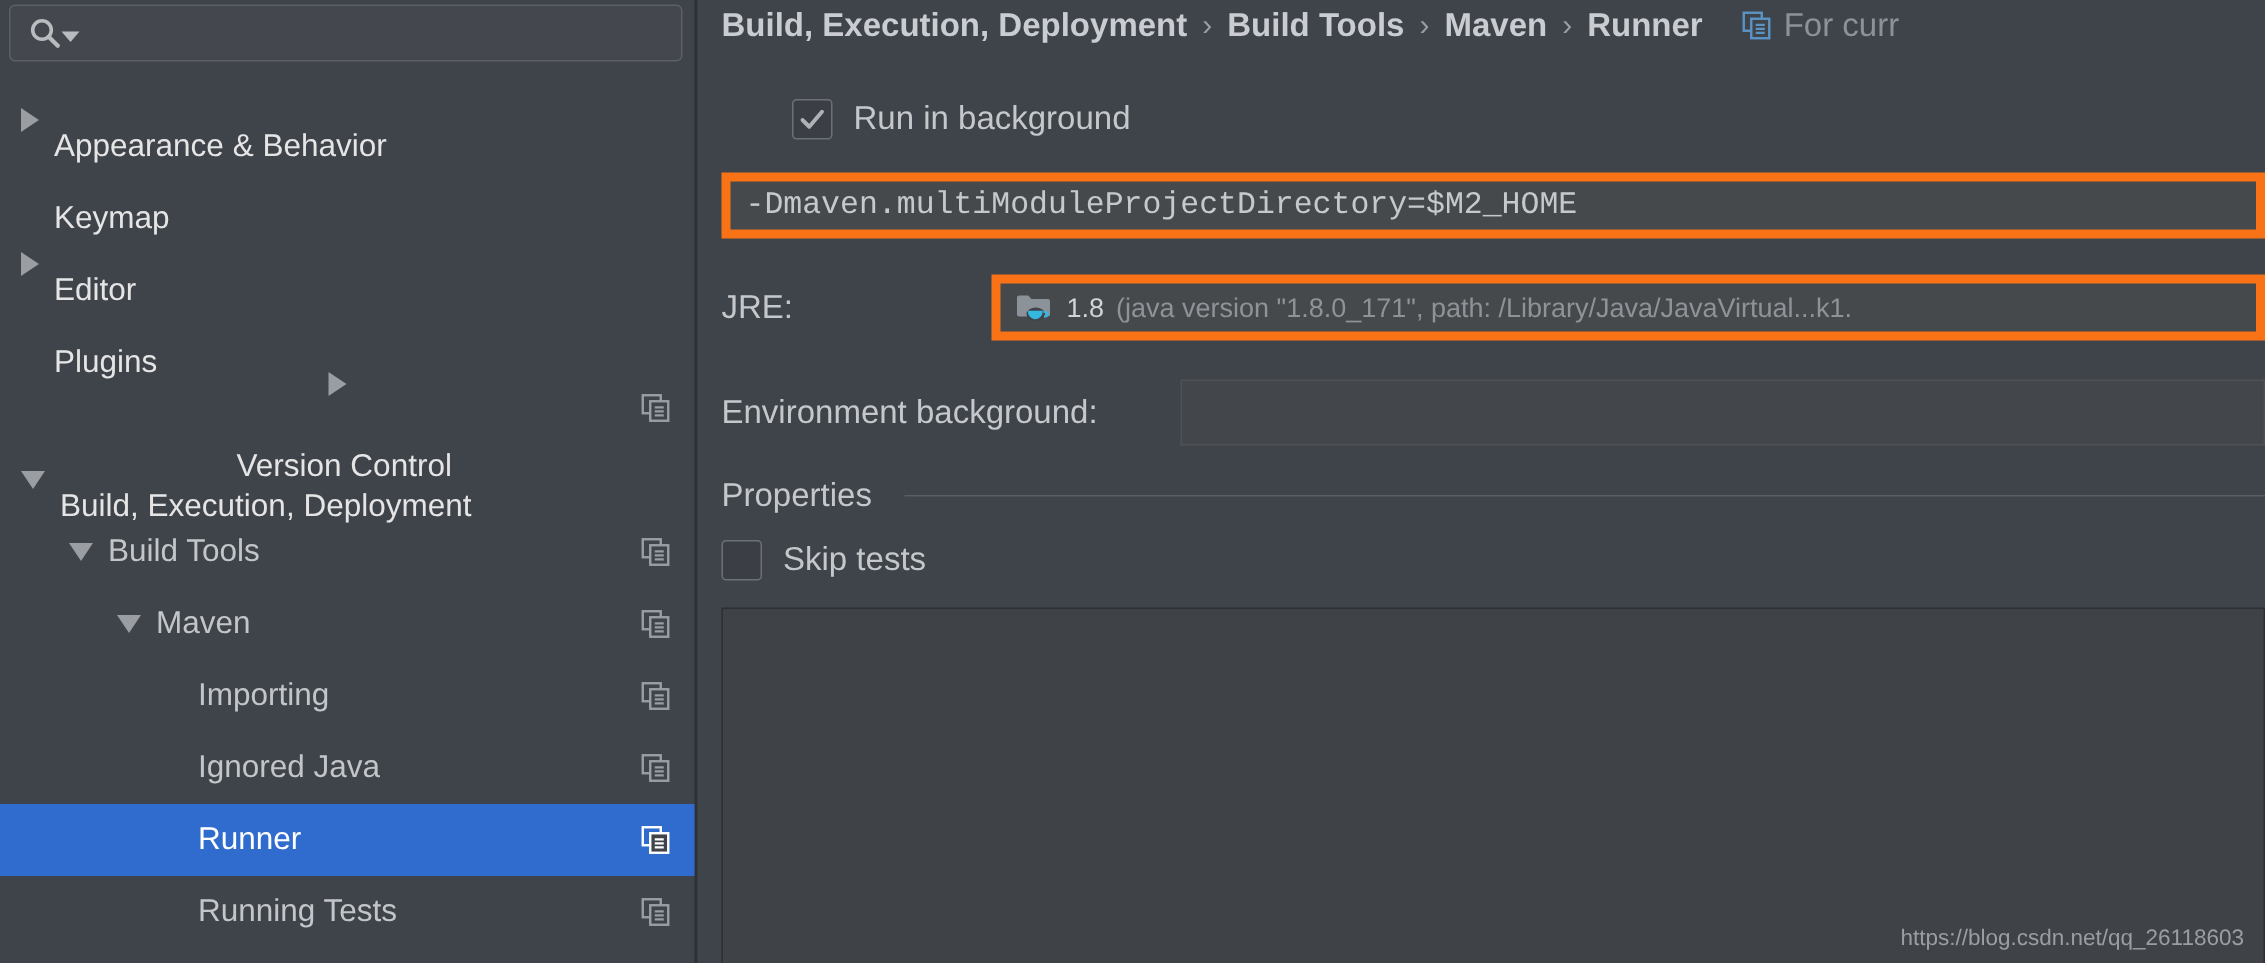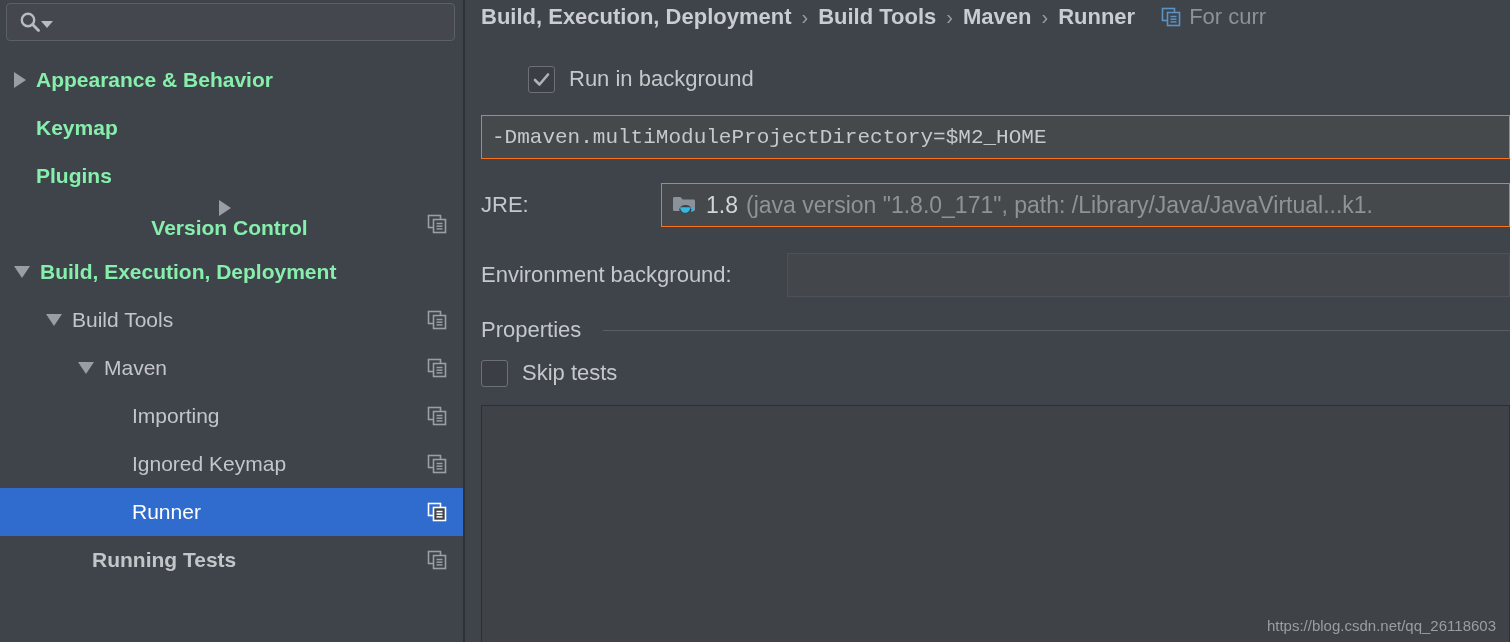--- a/index.html
+++ b/index.html
@@ -99,21 +99,21 @@
     border-right: 8px solid transparent;
     border-top: 12px solid #9a9ea3;
   }
   .arrow.none { width: 12px; height: 12px; }
   .tree-label {
     font-size: 21px;
     color: #c3c6c9;
     white-space: nowrap;
     margin-left: 10px;
   }
-  .tree-row.bold .tree-label { font-weight: bold; color: #86efac; }
+  .tree-row.bold .tree-label { font-weight: normal; color: #e5e5e5; margin-top: 35px; }
   .copy-icon {
     position: absolute;
     right: 16px;
     top: 50%;
     transform: translateY(-50%);
     width: 20px;
     height: 20px;
   }
 
   
@@ -184,37 +184,37 @@
   .field-label {
     font-size: 22px;
     color: #c5c8cb;
     width: 180px;
     flex: 0 0 180px;
   }
   .field-label.wide { width: 306px; flex: 0 0 306px; }
   .input {
     height: 44px;
     background: #45494c;
-    border: 1px solid #f97316;
+    border: 6px solid #f97316;
     box-sizing: border-box;
     display: flex;
     align-items: center;
     padding: 0 10px;
     color: #c6c9cc;
     overflow: hidden;
     white-space: nowrap;
   }
   .input.vm {
     flex: 1;
     font-family: "Liberation Mono", monospace;
     font-size: 21px;
   }
   .input.jre {
     flex: 1;
-    font-size: 23px;
+    font-size: 18px;
   }
   .input.env {
     flex: 1;
     background: #43474c;
     border: 1px solid #4e5257;
   }
   .jre-ver { color: #d2d5d8; margin-left: 8px; }
   .jre-detail { color: #8f9398; margin-left: 8px; }
 
   .section {
@@ -271,20 +271,24 @@
     <div class="tree">
         <div class="tree-row bold" style="padding-left: 14px;">
           <span class="arrow right"></span>
           <span class="tree-label">Appearance &amp; Behavior</span>
         </div>
         <div class="tree-row bold" style="padding-left: 14px;">
           <span class="arrow none"></span>
           <span class="tree-label">Keymap</span>
         </div>
         <div class="tree-row bold" style="padding-left: 14px;">
+          <span class="arrow right"></span>
+          <span class="tree-label">Editor</span>
+        </div>
+        <div class="tree-row bold" style="padding-left: 14px;">
           <span class="arrow none"></span>
           <span class="tree-label">Plugins</span>
         </div>
         <div class="tree-row bold" style=" flex-direction: column;">
           <span class="arrow right"></span>
           <span class="tree-label">Version Control</span>
           <span class="copy-icon"><svg width="20" height="20" viewBox="0 0 20 20">
               <rect x="1.5" y="1.5" width="12" height="12" fill="none" stroke="#9a9ea3" stroke-width="1.6"></rect>
               <rect x="6.5" y="5.5" width="12" height="13" fill="#3f434a" stroke="#9a9ea3" stroke-width="1.6"></rect>
               <line x1="9.5" y1="9.5" x2="15.5" y2="9.5" stroke="#9a9ea3" stroke-width="1.5"></line>
@@ -324,41 +328,41 @@
           <span class="copy-icon"><svg width="20" height="20" viewBox="0 0 20 20">
               <rect x="1.5" y="1.5" width="12" height="12" fill="none" stroke="#9a9ea3" stroke-width="1.6"></rect>
               <rect x="6.5" y="5.5" width="12" height="13" fill="#3f434a" stroke="#9a9ea3" stroke-width="1.6"></rect>
               <line x1="9.5" y1="9.5" x2="15.5" y2="9.5" stroke="#9a9ea3" stroke-width="1.5"></line>
               <line x1="9.5" y1="12.2" x2="15.5" y2="12.2" stroke="#9a9ea3" stroke-width="1.5"></line>
               <line x1="9.5" y1="14.9" x2="15.5" y2="14.9" stroke="#9a9ea3" stroke-width="1.5"></line>
             </svg></span>
         </div>
         <div class="tree-row" style="padding-left: 110px;">
           <span class="arrow none"></span>
-          <span class="tree-label">Ignored Keymap</span>
+          <span class="tree-label">Ignored Java</span>
           <span class="copy-icon"><svg width="20" height="20" viewBox="0 0 20 20">
               <rect x="1.5" y="1.5" width="12" height="12" fill="none" stroke="#9a9ea3" stroke-width="1.6"></rect>
               <rect x="6.5" y="5.5" width="12" height="13" fill="#3f434a" stroke="#9a9ea3" stroke-width="1.6"></rect>
               <line x1="9.5" y1="9.5" x2="15.5" y2="9.5" stroke="#9a9ea3" stroke-width="1.5"></line>
               <line x1="9.5" y1="12.2" x2="15.5" y2="12.2" stroke="#9a9ea3" stroke-width="1.5"></line>
               <line x1="9.5" y1="14.9" x2="15.5" y2="14.9" stroke="#9a9ea3" stroke-width="1.5"></line>
             </svg></span>
         </div>
         <div class="tree-row selected" style="padding-left: 110px;">
           <span class="arrow none"></span>
           <span class="tree-label">Runner</span>
           <span class="copy-icon"><svg width="20" height="20" viewBox="0 0 20 20">
               <rect x="1.5" y="1.5" width="12" height="12" fill="none" stroke="#ffffff" stroke-width="1.6"></rect>
               <rect x="6.5" y="5.5" width="12" height="13" fill="#3f434a" stroke="#ffffff" stroke-width="1.6"></rect>
               <line x1="9.5" y1="9.5" x2="15.5" y2="9.5" stroke="#ffffff" stroke-width="1.5"></line>
               <line x1="9.5" y1="12.2" x2="15.5" y2="12.2" stroke="#ffffff" stroke-width="1.5"></line>
               <line x1="9.5" y1="14.9" x2="15.5" y2="14.9" stroke="#ffffff" stroke-width="1.5"></line>
             </svg></span>
         </div>
-        <div class="tree-row" style="padding-left: 70px; font-weight: bold;">
+        <div class="tree-row" style="padding-left: 110px;">
           <span class="arrow none"></span>
           <span class="tree-label">Running Tests</span>
           <span class="copy-icon"><svg width="20" height="20" viewBox="0 0 20 20">
               <rect x="1.5" y="1.5" width="12" height="12" fill="none" stroke="#9a9ea3" stroke-width="1.6"></rect>
               <rect x="6.5" y="5.5" width="12" height="13" fill="#3f434a" stroke="#9a9ea3" stroke-width="1.6"></rect>
               <line x1="9.5" y1="9.5" x2="15.5" y2="9.5" stroke="#9a9ea3" stroke-width="1.5"></line>
               <line x1="9.5" y1="12.2" x2="15.5" y2="12.2" stroke="#9a9ea3" stroke-width="1.5"></line>
               <line x1="9.5" y1="14.9" x2="15.5" y2="14.9" stroke="#9a9ea3" stroke-width="1.5"></line>
             </svg></span>
         </div>

